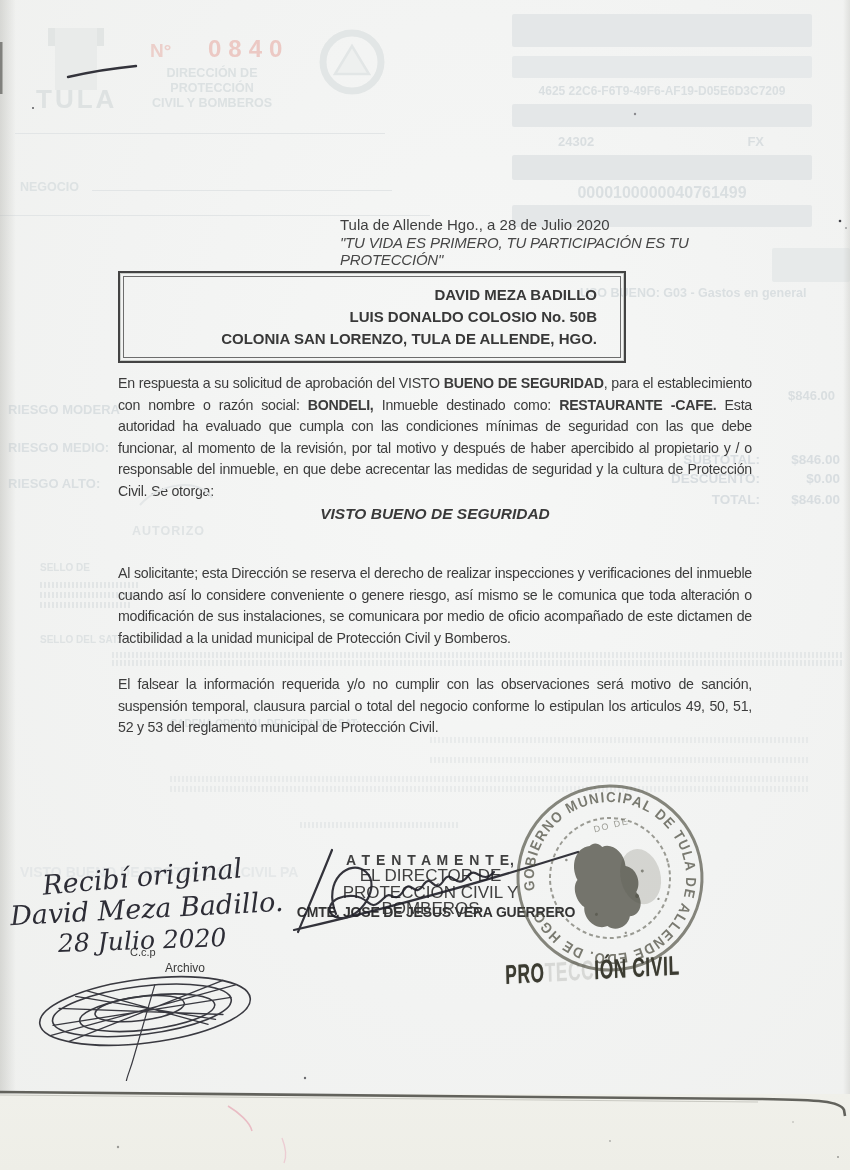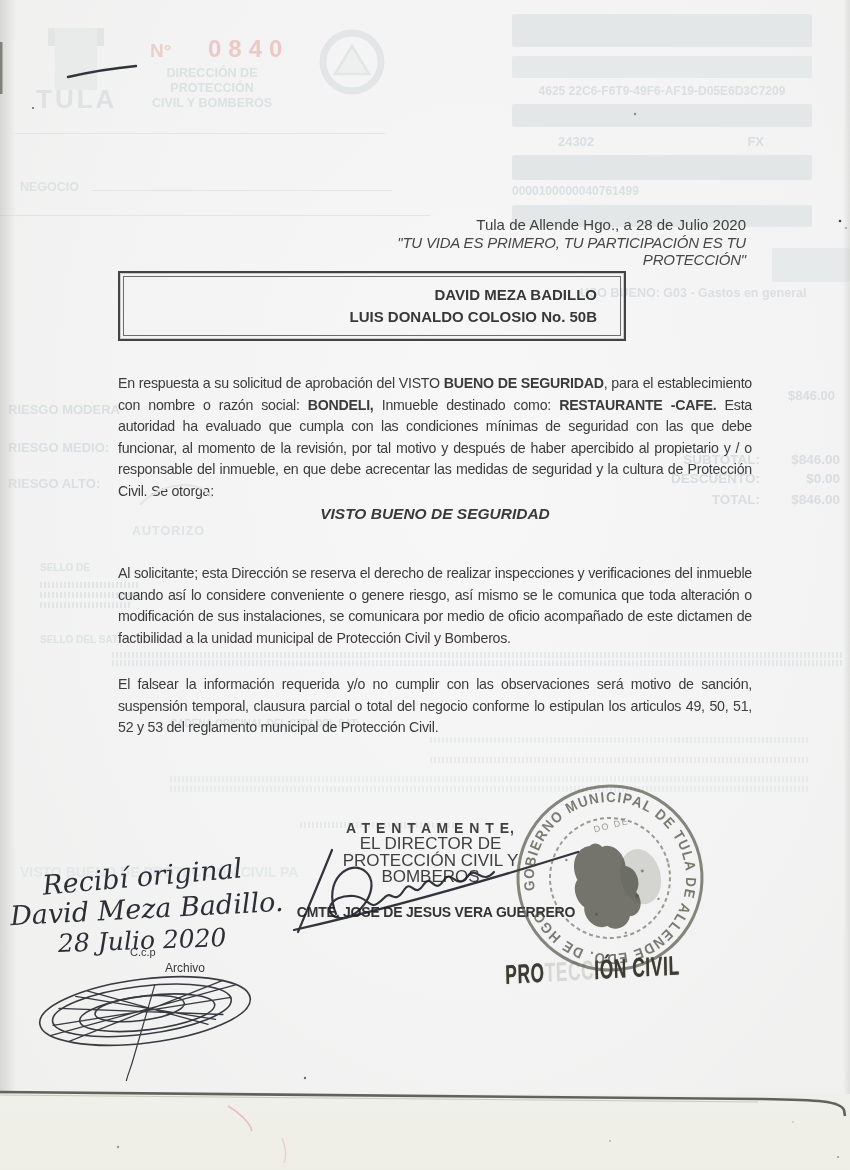--- a/index.html
+++ b/index.html
@@ -16,42 +16,42 @@
   .hashbar{position:absolute;height:6px;opacity:.5;
     background:repeating-linear-gradient(90deg, rgba(185,194,199,.55) 0 2px, transparent 2px 4px);}
   .bt-tula-bar{left:55px;top:28px;width:42px;height:62px;background:#e9ebea;position:absolute;}
   .bt-tula-cap{left:48px;top:28px;width:56px;height:18px;background:#e2e5e4;position:absolute;}
   .bt-tula{left:36px;top:84px;font-size:26px;letter-spacing:3px;color:#dee2e2;}
   .bt-folio-prefix{left:150px;top:40px;font-size:19px;color:#eccfca;}
   .bt-folio-num{left:208px;top:35px;font-size:24px;letter-spacing:7px;color:#ecc9c4;}
   .bt-office{left:124px;top:66px;width:176px;text-align:center;font-size:12.5px;line-height:15px;color:#dce1e2;position:absolute;font-weight:bold;}
   .bt-uuid{left:512px;top:84px;width:300px;text-align:center;font-size:12px;color:#dadfe1;}
   .bt-serialrow{left:512px;top:134px;width:300px;display:flex;justify-content:space-between;padding:0 48px 0 46px;box-sizing:border-box;position:absolute;font-weight:bold;font-size:13px;color:#d9dee0;}
-  .bt-ref{left:512px;top:184px;width:300px;text-align:left;font-size:12px;color:#dadfe1;}
+  .bt-ref{left:512px;top:184px;width:300px;text-align:center;font-size:16px;color:#dadfe1;}
   .bt-uso{left:580px;top:286px;font-size:12.5px;color:#dadfe1;}
   .bt-negocio{left:20px;top:180px;font-size:12.5px;color:#dde2e3;}
   .bt-amount-top{left:765px;top:388px;width:70px;text-align:right;font-size:13px;color:#d9dee0;}
   .bt-riesgo{left:8px;width:112px;overflow:hidden;font-size:13px;color:#dadfe1;}
   .bt-autorizo{left:132px;top:524px;font-size:12.5px;letter-spacing:1px;color:#dfe3e4;}
   .bt-moneyrow{position:absolute;left:600px;width:240px;display:flex;font-weight:bold;font-size:13.5px;color:#d8dde0;}
   .bt-moneyrow .lbl{width:160px;text-align:right;}
   .bt-moneyrow .val{width:72px;text-align:right;margin-left:8px;}
   .bt-sello{left:40px;width:120px;overflow:hidden;font-size:10px;color:#dee2e3;}
   .bt-cadena{left:170px;top:718px;font-size:10px;color:#dce1e2;}
   .bt-visto{left:20px;top:828px;width:600px;overflow:hidden;font-size:14px;color:#dde1e3;opacity:.6;margin-top:36px;}
-  .dateblock{position:absolute;left:340px;top:216px;width:406px;text-align:right;}
+  .dateblock{position:absolute;left:340px;top:216px;width:406px;}
   .dateline{font-size:15px;color:#3f3f3f;}
   .motto{font-size:15px;font-style:italic;color:#474747;margin-top:1px;letter-spacing:-0.2px;}
   .recipient-box{position:absolute;left:118px;top:271px;width:498px;border:2px solid #434343;padding:3px;background:transparent;box-shadow:0 0 0 1px #c9ccc9 inset;}
   .recipient-inner{border:1px solid #6d6d6d;padding:7px 23px;text-align:right;}
   .recipient-inner div{font-weight:bold;font-size:15px;line-height:22px;color:#383838;}
   .para{position:absolute;left:118px;width:634px;font-size:14.2px;line-height:21.5px;letter-spacing:-0.25px;text-align:justify;color:#3c3c3c;margin:0;}
   .doc-title{position:absolute;left:118px;top:505px;width:634px;text-align:center;font-weight:bold;font-style:italic;font-size:15.5px;color:#3a3a3a;}
   .closing{position:absolute;left:308px;top:820px;width:245px;text-align:center;color:#3f3f3f;}
-  .closing .c1{font-size:14px;font-weight:bold;letter-spacing:1px;}
+  .closing .c1{font-size:14px;font-weight:bold;letter-spacing:1px;margin-top:32px;}
   .closing .c2,.closing .c3{font-size:17px;line-height:16.5px;}
   .signatory{position:absolute;left:296px;top:904px;width:280px;text-align:center;font-weight:bold;font-size:14px;letter-spacing:-0.2px;color:#333;}
   
   .hand{position:absolute;font-family:"DejaVu Serif", serif;font-style:italic;color:#2d2d36;white-space:nowrap;}
   .hw1{left:42px;top:861px;font-size:27px;transform:rotate(-5deg);}
   .hw2{left:10px;top:893px;font-size:27px;transform:rotate(-3deg);}
   .hw3{left:58px;top:926px;font-size:25px;transform:rotate(-2deg);}
   .ccp{position:absolute;left:130px;top:946px;font-size:11px;color:#3a3a3a;}
   .archivo{position:absolute;left:165px;top:961px;font-size:12px;color:#3a3a3a;}
   .stamp-svg{position:absolute;left:512px;top:780px;transform:rotate(-14deg);opacity:.88;}
@@ -142,20 +142,21 @@
   <div class="layer">
     <div class="dateblock">
       <div class="dateline">Tula de Allende Hgo., a 28 de Julio 2020</div>
       <div class="motto">"TU VIDA ES PRIMERO, TU PARTICIPACIÓN ES TU PROTECCIÓN"</div>
     </div>
 
     <div class="recipient-box">
       <div class="recipient-inner">
         <div>DAVID MEZA BADILLO</div>
         <div>LUIS DONALDO COLOSIO No. 50B</div>
+        <div>COLONIA SAN LORENZO, TULA DE ALLENDE, HGO.</div>
       </div>
     </div>
 
     <p class="para" style="top:373px;"><span>En respuesta a su solicitud de aprobación del VISTO </span><b>BUENO DE SEGURIDAD</b><span>, para el establecimiento con nombre o razón social: </span><b>BONDELI,</b><span> Inmueble destinado como: </span><b>RESTAURANTE -CAFE.</b><span> Esta autoridad ha evaluado que cumpla con las condiciones mínimas de seguridad con las  que debe funcionar, al momento de la revisión, por tal motivo y después de haber apercibido al propietario  y / o responsable del inmueble, en que debe acrecentar las medidas de seguridad y la cultura de Protección Civil. Se otorga:</span></p>
 
     <div class="doc-title">VISTO BUENO DE SEGURIDAD</div>
 
     <p class="para" style="top:563px;">Al solicitante; esta Dirección se reserva el derecho de realizar inspecciones y verificaciones del inmueble cuando así lo considere conveniente o genere riesgo, así mismo se le comunica que toda alteración o modificación de sus instalaciones, se comunicara por medio de oficio acompañado de este dictamen de factibilidad a la unidad municipal de Protección Civil y Bomberos.</p>
     <p class="para" style="top:666px;margin-top:8px;">El  falsear la información requerida y/o no cumplir con las observaciones será motivo de sanción, suspensión temporal, clausura parcial o total del negocio conforme lo estipulan los articulos 49, 50, 51, 52 y 53 del reglamento municipal de Protección Civil.</p>
 

